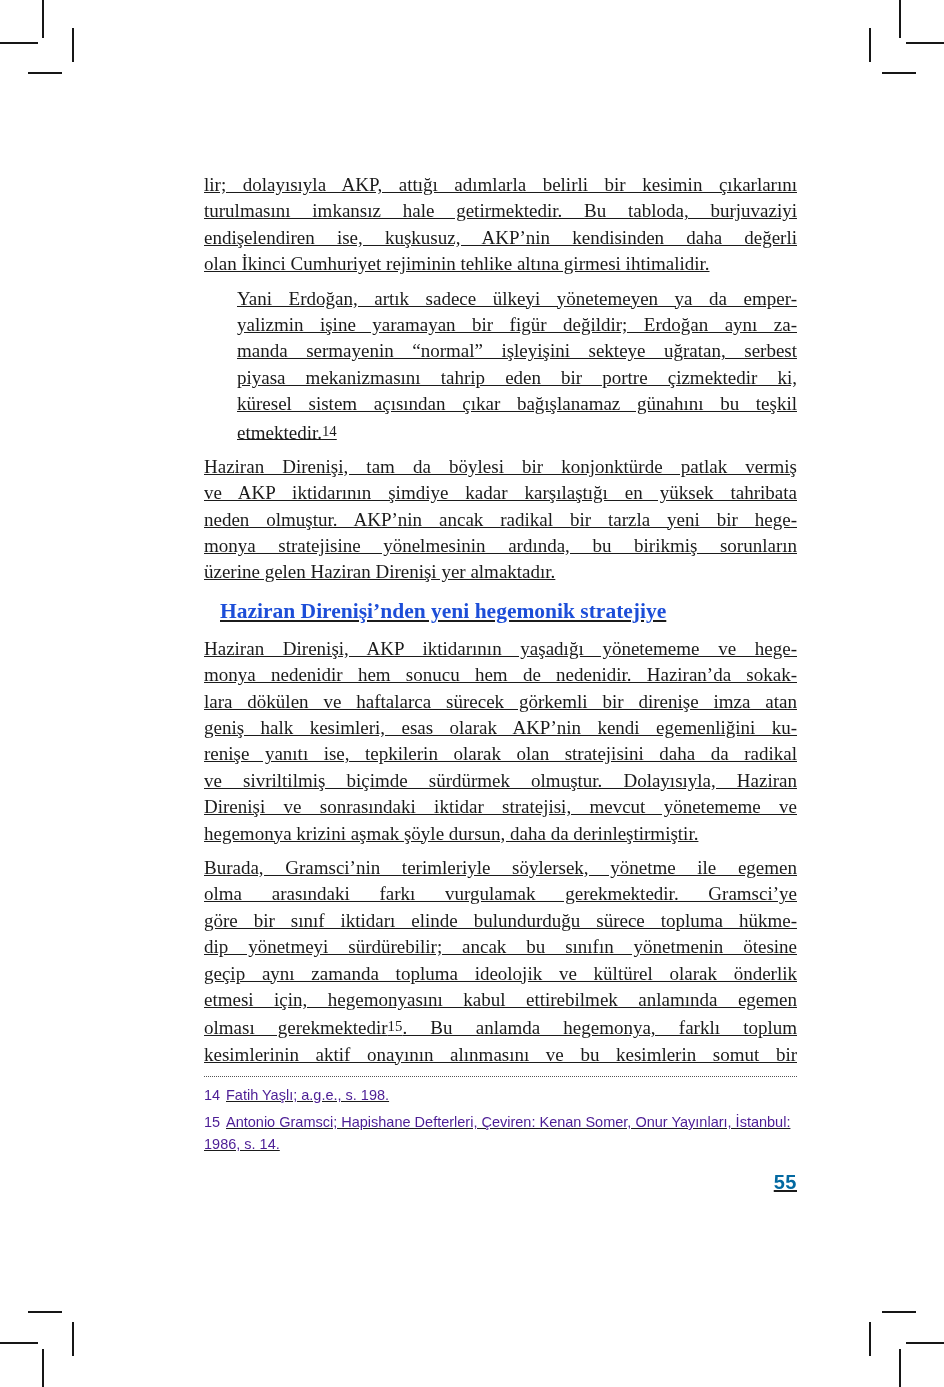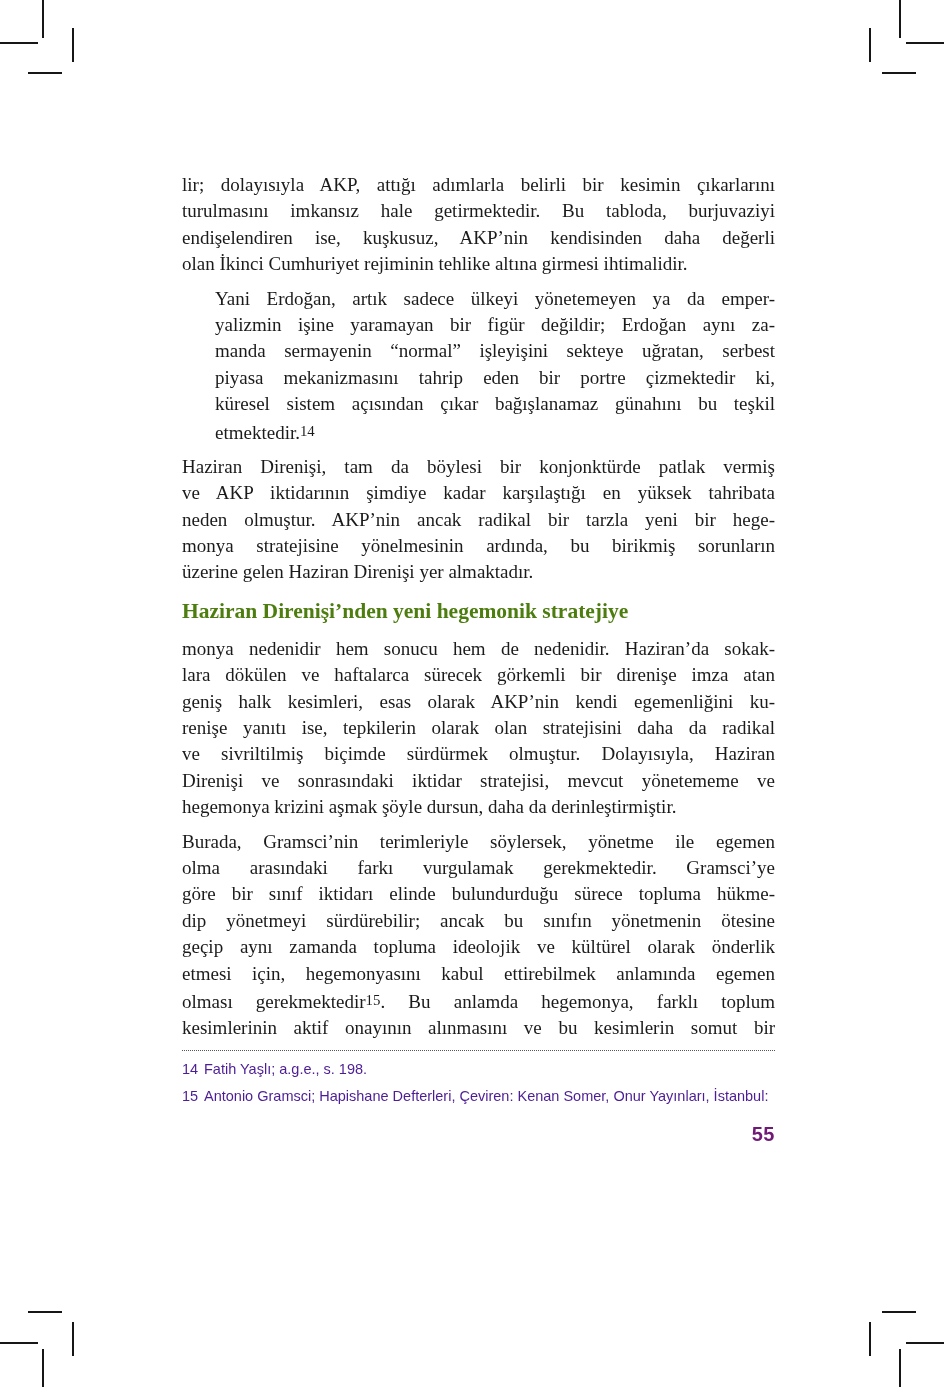--- a/index.html
+++ b/index.html
@@ -9,39 +9,40 @@
     position: relative;
     overflow: hidden;
     font-family: "Liberation Serif", serif;
   }
   
   .crop { position: absolute; background: #161616; }
 
   
   .text-column {
     position: absolute;
-    left: 182px; top: 172px; width: 593px;
+    left: 204px; top: 172px; width: 593px;
     color: #1b1b1b;
+    text-decoration: underline;
   }
   .para { margin: 0 0 8px 0; }
   .para.quote { padding-left: 33px; }
   .line {
     font-size: 19px;
     line-height: 26.4px;
     white-space: nowrap;
     text-align: justify;
     text-align-last: justify;
   }
   .line.lastline { text-align-last: left; }
   .heading {
     font-size: 21.5px;
     font-weight: 700;
     line-height: 34px;
-    margin: 4px 0 8px 0;
-    color: #4d7c0f;
+    margin: 4px 0 8px 16px;
+    color: #1d4ed8;
   }
   .fnref { font-size: 0.78em; vertical-align: 0.18em; }
 
   .footnote-sep {
     border: none;
     border-top: 1px dotted #555555;
     margin: 2px 0 0 0;
     height: 0;
   }
   .footnotes {
@@ -54,21 +55,21 @@
   .fn-line { line-height: 22px; white-space: nowrap; }
   .fn-num { display: inline-block; min-width: 22px; }
 
   .page-number {
     text-align: right;
     font-family: "Liberation Sans", sans-serif;
     font-weight: 700;
     font-size: 20px;
     letter-spacing: 0.5px;
     margin-top: 16px;
-    color: #701a75;
+    color: #0369a1;
   }
 </style>
 </head>
 <body>
 
 <div class="crop" style="left:42px; top:0; width:2px; height:38px;"></div>
 <div class="crop" style="left:0; top:42px; width:38px; height:2px;"></div>
 <div class="crop" style="left:72px; top:28px; width:2px; height:34px;"></div>
 <div class="crop" style="left:28px; top:72px; width:34px; height:2px;"></div>
 
@@ -105,20 +106,21 @@
       </div>
       <div class="para">
         <div class="line">Haziran Direnişi, tam da böylesi bir konjonktürde patlak vermiş</div>
         <div class="line">ve AKP iktidarının şimdiye kadar karşılaştığı en yüksek tahribata</div>
         <div class="line">neden olmuştur. AKP’nin ancak radikal bir tarzla yeni bir hege-</div>
         <div class="line">monya stratejisine yönelmesinin ardında, bu birikmiş sorunların</div>
         <div class="line lastline">üzerine gelen Haziran Direnişi yer almaktadır.</div>
       </div>
       <h2 class="heading">Haziran Direnişi’nden yeni hegemonik stratejiye</h2>
       <div class="para">
+        <div class="line">Haziran Direnişi, AKP iktidarının yaşadığı yönetememe ve hege-</div>
         <div class="line">monya nedenidir hem sonucu hem de nedenidir. Haziran’da sokak-</div>
         <div class="line">lara dökülen ve haftalarca sürecek görkemli bir direnişe imza atan</div>
         <div class="line">geniş halk kesimleri, esas olarak AKP’nin kendi egemenliğini ku-</div>
         <div class="line">renişe yanıtı ise, tepkilerin olarak olan stratejisini daha da radikal</div>
         <div class="line">ve sivriltilmiş biçimde sürdürmek olmuştur. Dolayısıyla, Haziran</div>
         <div class="line">Direnişi ve sonrasındaki iktidar stratejisi, mevcut yönetememe ve</div>
         <div class="line lastline">hegemonya krizini aşmak şöyle dursun, daha da derinleştirmiştir.</div>
       </div>
       <div class="para">
         <div class="line">Burada, Gramsci’nin terimleriyle söylersek, yönetme ile egemen</div>
@@ -133,17 +135,18 @@
     </div>
 
   <hr class="footnote-sep">
 
   <div class="footnotes" id="footnotes-host">
       <div class="footnote">
         <div class="fn-line"><span class="fn-num">14</span>Fatih Yaşlı; a.g.e., s. 198.</div>
       </div>
       <div class="footnote">
         <div class="fn-line"><span class="fn-num">15</span>Antonio Gramsci; Hapishane Defterleri, Çeviren: Kenan Somer, Onur Yayınları, İstanbul:</div>
+        <div class="fn-line">1986, s. 14.</div>
       </div>
     </div>
 
   <div class="page-number">55</div>
 </div>
 
 </body></html>

